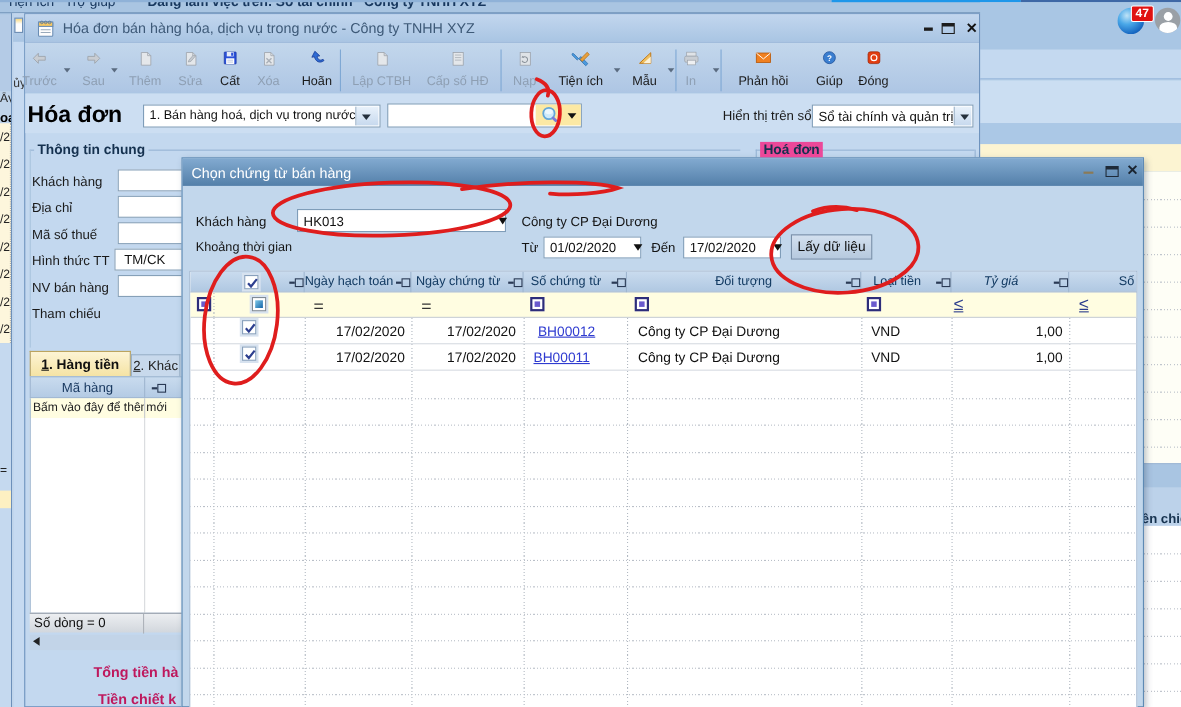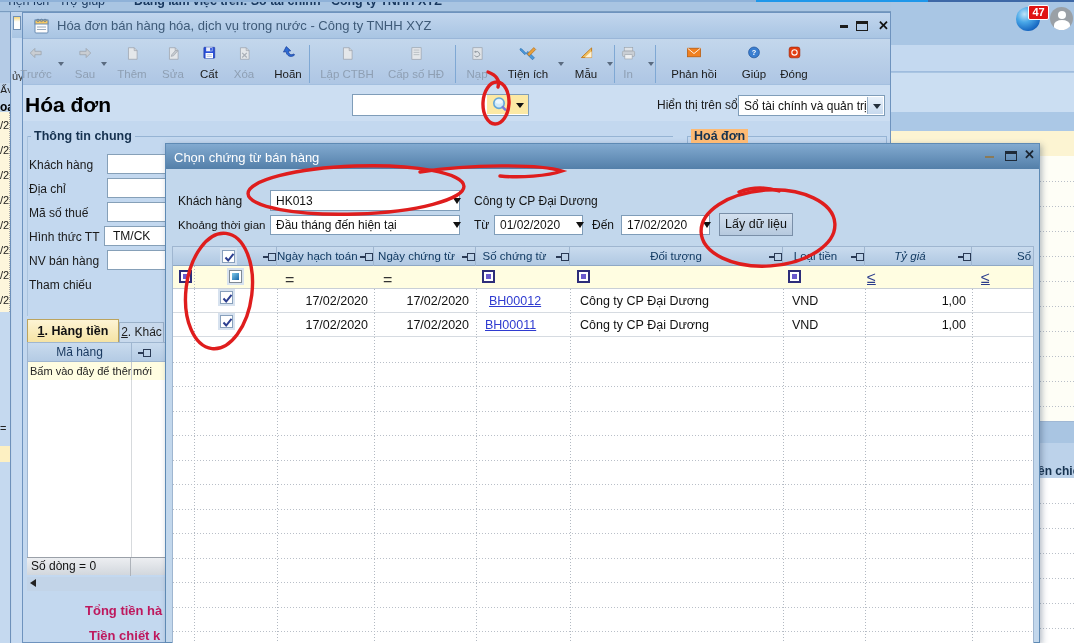--- a/index.html
+++ b/index.html
@@ -301,40 +301,44 @@
           <div class="ic"><svg width="15" height="16" viewBox="0 0 28 28">
               <rect x="4" y="3" width="20" height="20" rx="4" fill="#e23d10" stroke="#9c2406" stroke-width="1.2"></rect>
               <circle cx="14" cy="13" r="5" fill="none" stroke="#fff" stroke-width="2"></circle>
             </svg></div>
           <div class="lb">Đóng</div>
         </div>
     </div>
     <div class="abs" id="hdrow"></div>
     <div class="abs" id="bigtitle">Hóa đơn</div>
 
+    <div class="combo" style="left:107px;top:82px;width:216px;height:21px;">
+        <span class="tx" style="font-size:11.5px;top:3px;">1. Bán hàng hoá, dịch vụ trong nước</span>
+        <span class="ddbtn" style="width:21px;"></span>
+      </div>
 
     <div class="abs" style="left:329px;top:81px;width:177px;height:22px;background:#fff;border:1.5px solid #7f9db9;">
       <div style="position:absolute;right:0;top:0;width:41px;height:19px;background:#fce9a4;"></div>
       <svg style="position:absolute;right:20px;top:1px;" width="17" height="17" viewBox="0 0 17 17">
           <circle cx="8" cy="7.2" r="5.2" fill="#cfeafa" stroke="#64a7d8" stroke-width="1.6"></circle>
           <ellipse cx="8" cy="5.6" rx="3.6" ry="2.2" fill="#eef8fe" opacity="0.9"></ellipse>
           <line x1="11.8" y1="11.2" x2="14.2" y2="13.6" stroke="#7b7bd8" stroke-width="2.6" stroke-linecap="round"></line>
         </svg>
       <span style="position:absolute;right:4px;top:8px;border-left:4.5px solid transparent;border-right:4.5px solid transparent;border-top:5px solid #111;"></span>
     </div>
     <div class="abs" style="left:634px;top:85px;font-size:12px;color:#1a1a1a;">Hiển thị trên sổ</div>
     <div class="combo" style="left:715px;top:82px;width:147px;height:21px;">
         <span class="tx" style="top:3px;font-size:12px;">Sổ tài chính và quản trị</span>
         <span class="ddbtn"></span>
       </div>
 
     <div class="abs" style="left:8px;top:116px;font-size:12.5px;font-weight:bold;color:#15314f;background:#c3d8ef;padding:0 3px;z-index:2;">Thông tin chung</div>
     <div class="abs" style="left:4px;top:123px;width:646px;height:1px;background:#96b4d4;"></div>
     <div class="abs" style="left:4px;top:123px;width:1px;height:180px;background:#aac4de;"></div>
-    <div class="abs" style="left:668px;top:116px;font-size:12.5px;font-weight:bold;color:#15314f;background:#fdba74;padding:0 3px;z-index:2;">Hoá đơn</div>
+    <div class="abs" style="left:668px;top:116px;font-size:12.5px;font-weight:bold;color:#15314f;background:#ec4899;padding:0 3px;z-index:2;">Hoá đơn</div>
     <div class="abs" style="left:664px;top:123px;width:199px;height:1px;background:#96b4d4;"></div>
     <div class="abs" style="left:664px;top:123px;width:1px;height:508px;background:#96b4d4;"></div>
     <div class="abs" style="left:863px;top:123px;width:1px;height:508px;background:#96b4d4;"></div>
 
     <div class="flabel" style="left:6px;top:145px;">Khách hàng</div>
     <div class="flabel" style="left:6px;top:169px;">Địa chỉ</div>
     <div class="flabel" style="left:6px;top:193px;">Mã số thuế</div>
     <div class="flabel" style="left:6px;top:217px;">Hình thức TT</div>
     <div class="flabel" style="left:6px;top:241px;">NV bán hàng</div>
     <div class="flabel" style="left:6px;top:265px;">Tham chiếu</div>
@@ -372,24 +376,20 @@
       <div class="t">Chọn chứng từ bán hàng</div>
       <div class="abs" style="left:819px;top:12px;width:9px;height:2px;background:#8a7a58;"></div>
       <div class="abs" style="left:839px;top:7px;width:12px;height:10px;border:1.5px solid #1e2a38;border-top:3.5px solid #1e2a38;"></div>
       <div class="abs" style="left:858px;top:3px;width:13px;height:15px;font-weight:bold;font-size:13px;color:#1a2430;">✕</div>
     </div>
     <div class="dlbl" style="left:12px;top:50px;">Khách hàng</div>
     <div class="dlbl" style="left:12px;top:75px;font-size:11.5px;">Khoảng thời gian</div>
     <div class="combo" style="left:104px;top:46px;width:190px;height:21px;">
         <span class="tx">HK013</span>
         <span class="flatdd" style="position:absolute;right:6px;top:7px;"></span>
-      </div>
-    <div class="combo" style="left:104px;top:71px;width:190px;height:20px;">
-        <span class="tx" style="top:2px;">Đầu tháng đến hiện tại</span>
-        <span class="flatdd" style="position:absolute;right:6px;top:6px;"></span>
       </div>
     <div class="dlbl" style="left:308px;top:50px;">Công ty CP Đại Dương</div>
     <div class="dlbl" style="left:308px;top:74px;">Từ</div>
     <div class="combo" style="left:328px;top:71px;width:89px;height:20px;">
         <span class="tx" style="top:2px;">01/02/2020</span>
         <span class="flatdd" style="position:absolute;right:6px;top:6px;"></span>
       </div>
     <div class="dlbl" style="left:426px;top:74px;">Đến</div>
     <div class="combo" style="left:455px;top:71px;width:89px;height:20px;">
         <span class="tx" style="top:2px;">17/02/2020</span>

